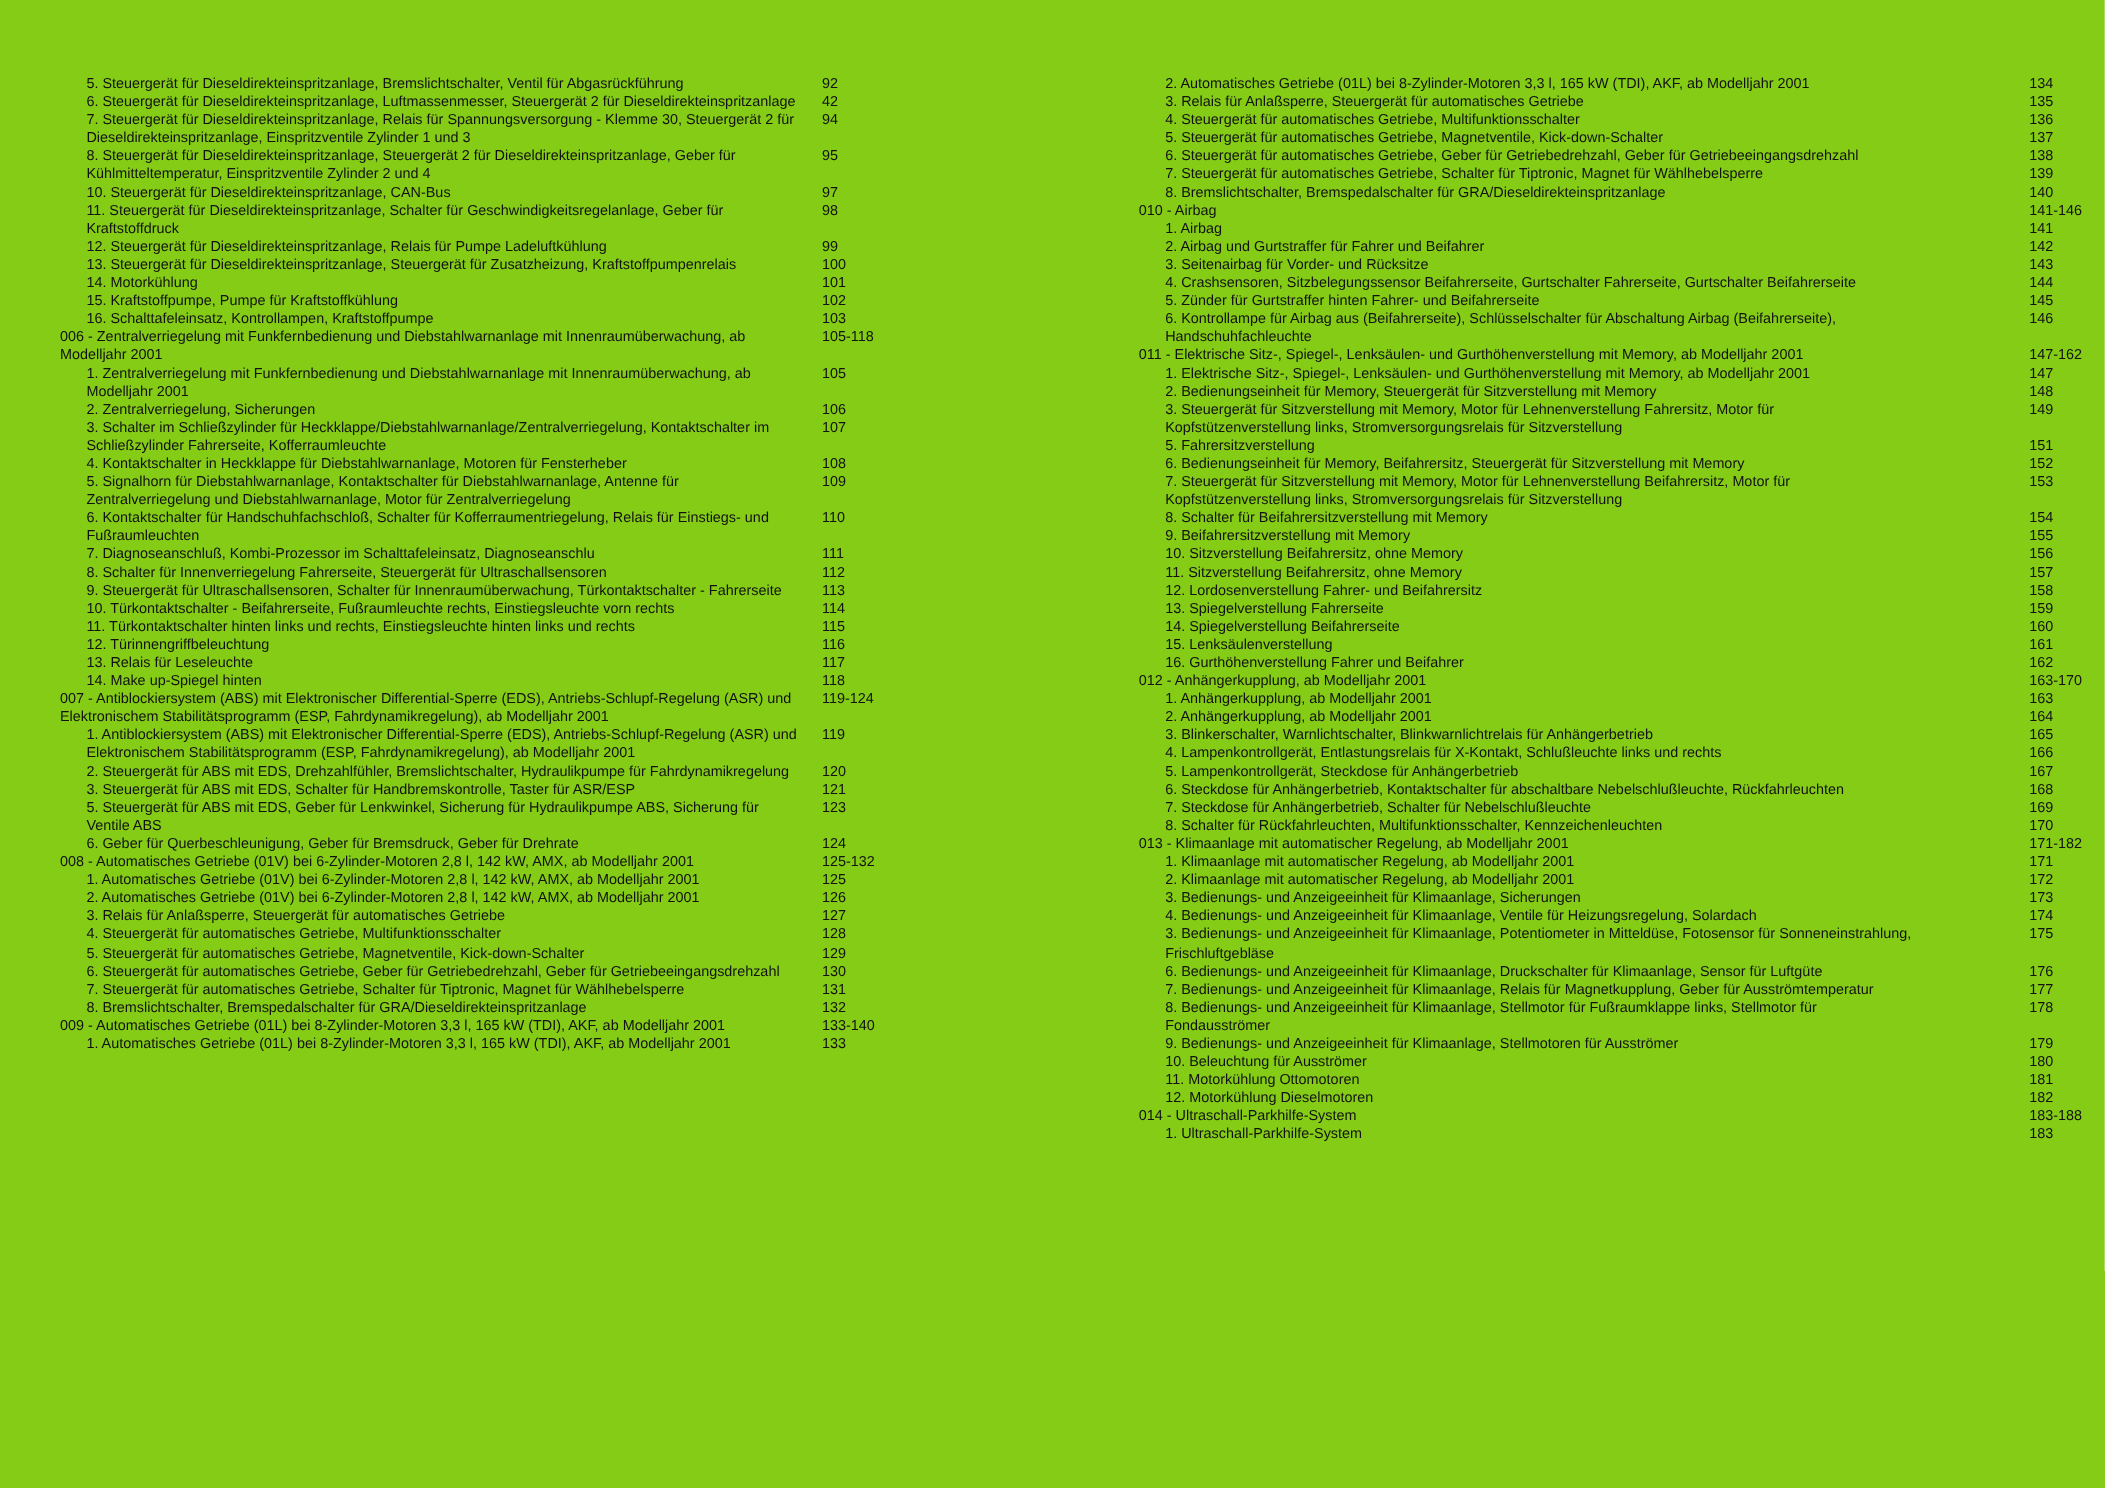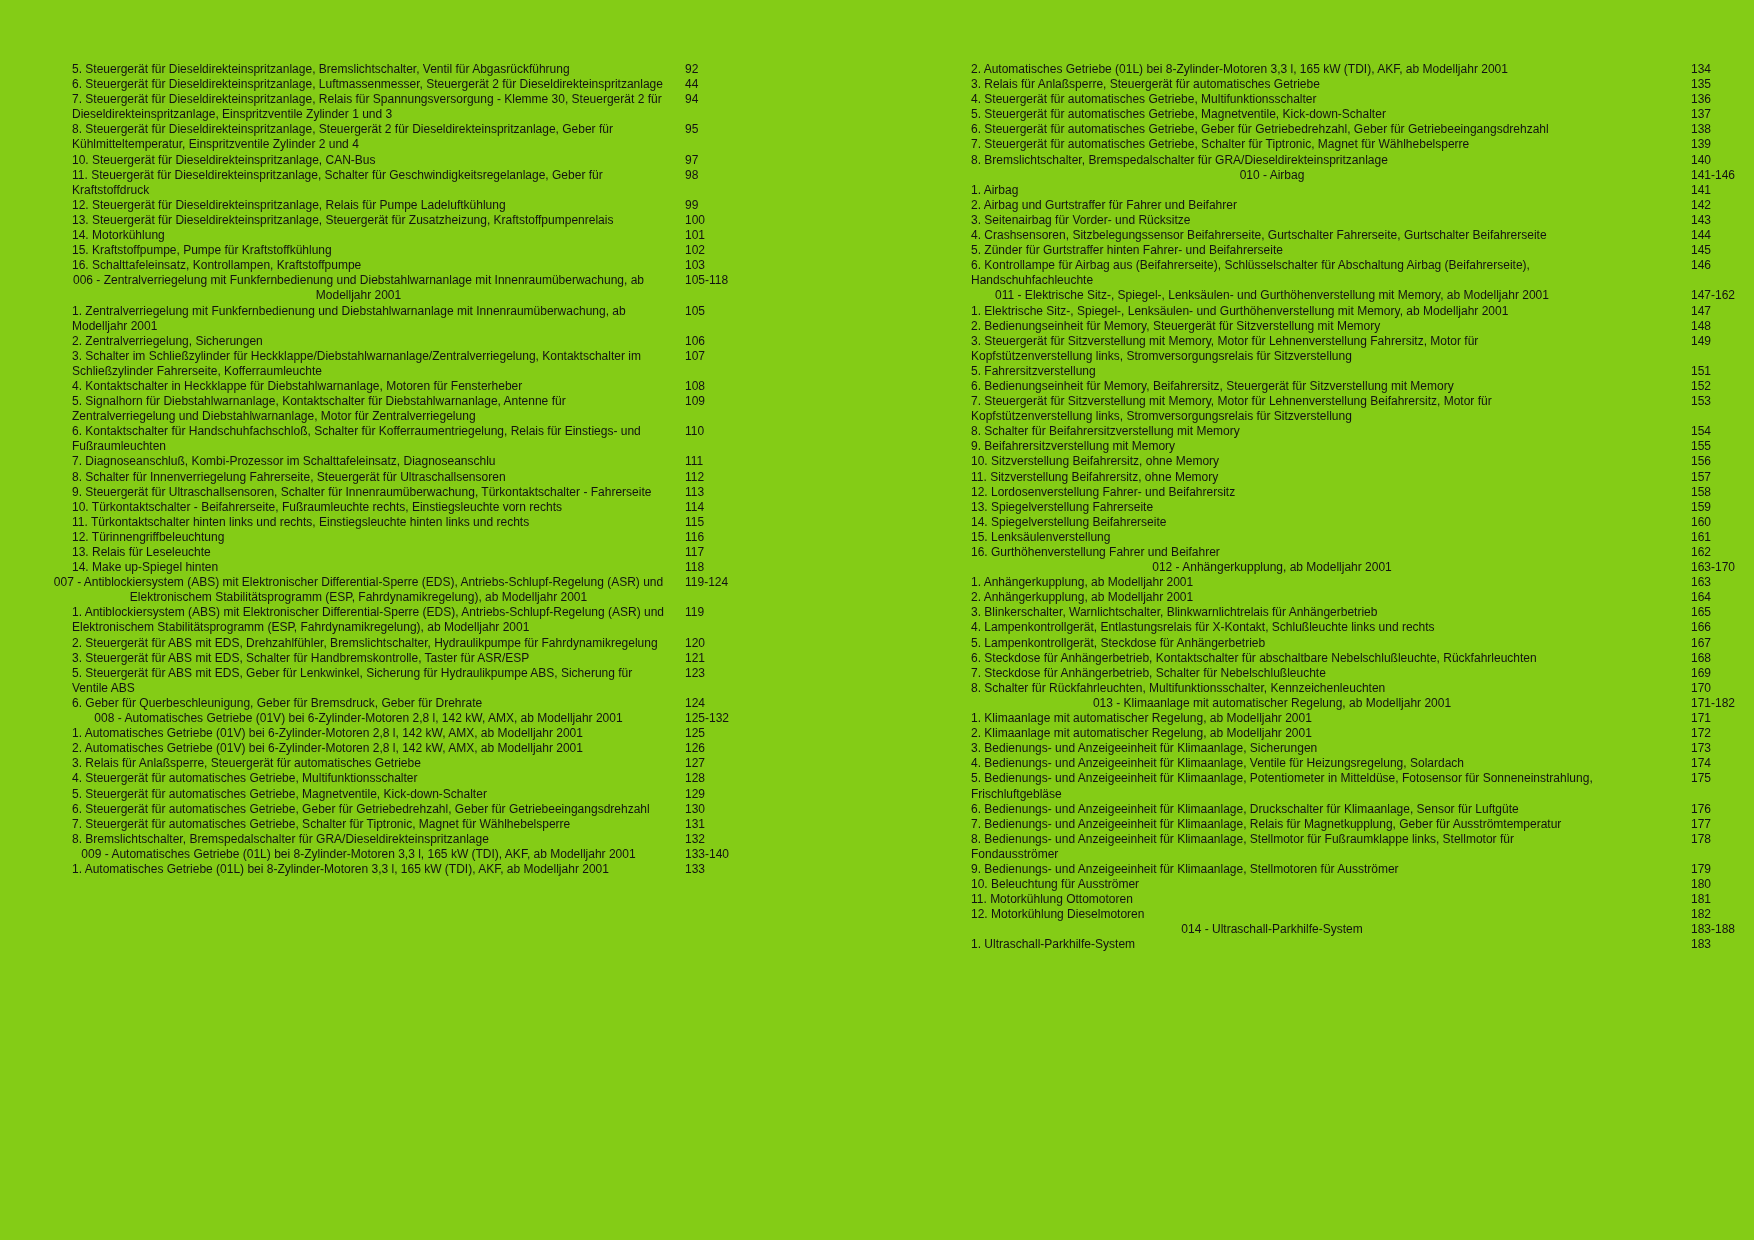--- a/index.html
+++ b/index.html
@@ -10,35 +10,35 @@
   }
   .page{position:relative;width:1754px;height:1240px;overflow:hidden;background:#84cc16;}
   .col{position:absolute;top:62px;}
   .col-left{left:50px;width:705px;}
   .col-right{left:949px;width:812px;}
   .entry{display:flex;align-items:flex-start;font-size:12px;line-height:15.1px;}
   .entry-text{flex:0 0 auto;box-sizing:border-box;}
   .col-left .entry-text{width:635px;padding-right:18px;}
   .col-right .entry-text{width:742px;padding-right:96px;}
   .level-item .entry-text{padding-left:22px;}
-  .level-section .entry-text{padding-left:0;text-align:center;}
+  .level-section .entry-text{padding-left:0;}
   .entry-page{flex:0 0 auto;width:70px;white-space:nowrap;}
 </style>
 </head>
 <body>
 
 <div class="page">
   <div class="col col-left">
       <div class="entry level-item">
         <div class="entry-text">5. Steuergerät für Dieseldirekteinspritzanlage, Bremslichtschalter, Ventil für Abgasrückführung</div>
         <div class="entry-page">92</div>
       </div>
       <div class="entry level-item">
         <div class="entry-text">6. Steuergerät für Dieseldirekteinspritzanlage, Luftmassenmesser, Steuergerät 2 für Dieseldirekteinspritzanlage</div>
-        <div class="entry-page">44</div>
+        <div class="entry-page">42</div>
       </div>
       <div class="entry level-item">
         <div class="entry-text">7. Steuergerät für Dieseldirekteinspritzanlage, Relais für Spannungsversorgung - Klemme 30, Steuergerät 2 für Dieseldirekteinspritzanlage, Einspritzventile Zylinder 1 und 3</div>
         <div class="entry-page">94</div>
       </div>
       <div class="entry level-item">
         <div class="entry-text">8. Steuergerät für Dieseldirekteinspritzanlage, Steuergerät 2 für Dieseldirekteinspritzanlage, Geber für Kühlmitteltemperatur, Einspritzventile Zylinder 2 und 4</div>
         <div class="entry-page">95</div>
       </div>
       <div class="entry level-item">
@@ -369,21 +369,21 @@
       </div>
       <div class="entry level-item">
         <div class="entry-text">3. Bedienungs- und Anzeigeeinheit für Klimaanlage, Sicherungen</div>
         <div class="entry-page">173</div>
       </div>
       <div class="entry level-item">
         <div class="entry-text">4. Bedienungs- und Anzeigeeinheit für Klimaanlage, Ventile für Heizungsregelung, Solardach</div>
         <div class="entry-page">174</div>
       </div>
       <div class="entry level-item">
-        <div class="entry-text">5. Bedienungs- und Anzeigeeinheit für Klimaanlage, Potentiometer in Mitteldüse, Fotosensor für Sonneneinstrahlung, Frischluftgebläse</div>
+        <div class="entry-text">3. Bedienungs- und Anzeigeeinheit für Klimaanlage, Potentiometer in Mitteldüse, Fotosensor für Sonneneinstrahlung, Frischluftgebläse</div>
         <div class="entry-page">175</div>
       </div>
       <div class="entry level-item">
         <div class="entry-text">6. Bedienungs- und Anzeigeeinheit für Klimaanlage, Druckschalter für Klimaanlage, Sensor für Luftgüte</div>
         <div class="entry-page">176</div>
       </div>
       <div class="entry level-item">
         <div class="entry-text">7. Bedienungs- und Anzeigeeinheit für Klimaanlage, Relais für Magnetkupplung, Geber für Ausströmtemperatur</div>
         <div class="entry-page">177</div>
       </div>

